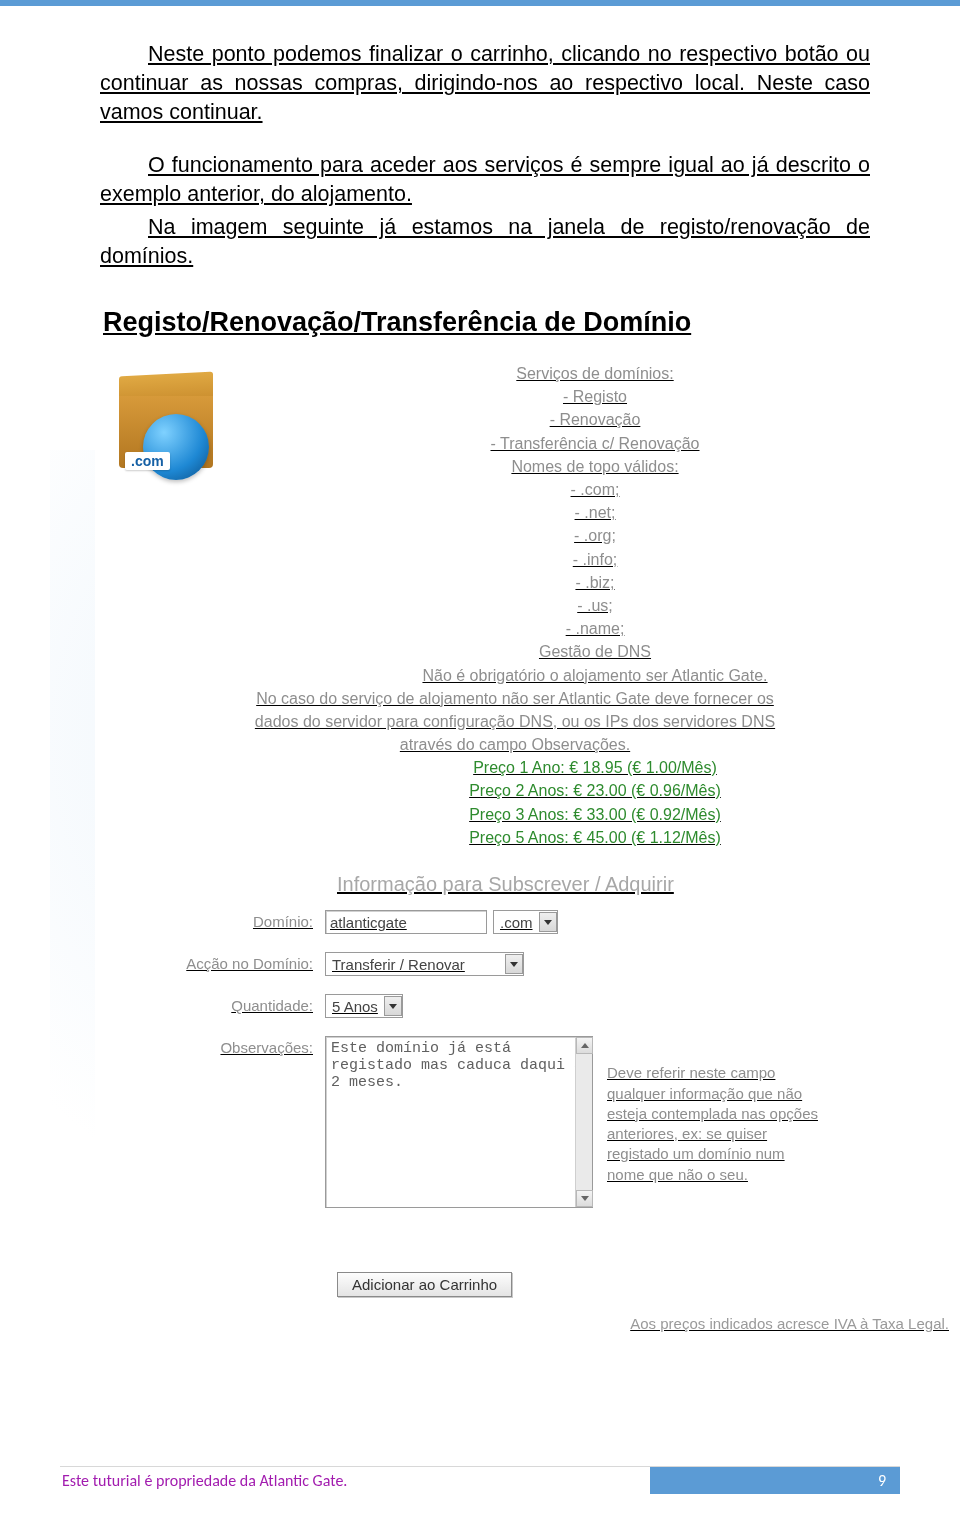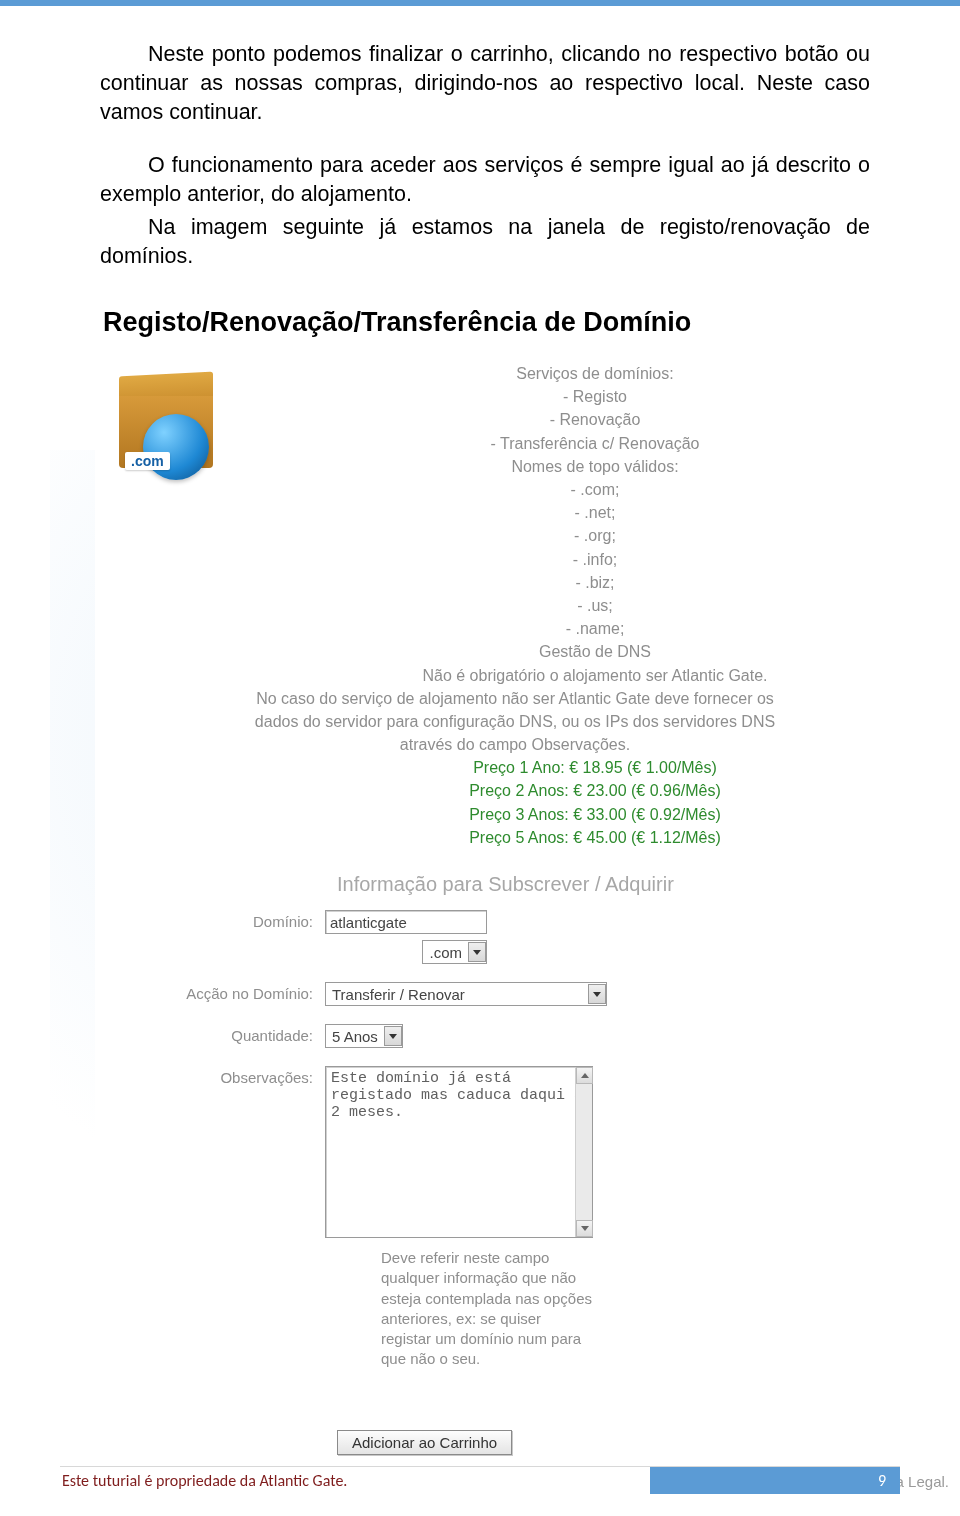--- a/index.html
+++ b/index.html
@@ -13,20 +13,21 @@
   }
   
   .watermark {
     position:absolute; left:50px; top:450px; width:820px; height:820px;
     background: radial-gradient(circle at 40% 35%, rgba(200,225,245,0.35) 0%, rgba(220,235,248,0.25) 40%, rgba(255,255,255,0) 68%);
     pointer-events:none;
   }
   .page {
     position: relative;
     padding: 40px 90px 0 100px;
+    text-decoration: underline;
   }
   .top-accent {
     position:absolute; top:0; left:0; right:0; height:6px; background:#5b9bd5;
   }
   .body-text {
     font-size: 21.5px;
     line-height: 1.35;
     color: #000;
     text-align: justify;
   }
@@ -74,21 +75,21 @@
   }
   .form-label {
     width: 230px; flex:0 0 230px;
     text-align:right;
     padding-right: 12px;
     color:#8e8e8e;
     font-family: Verdana, Arial, sans-serif;
     font-size: 15px;
     padding-top:3px;
   }
-  .form-ctrl { display:flex; gap:6px; align-items:flex-end;flex-direction:column; }
+  .form-ctrl { display:flex; gap:6px; align-items:center; }
   .old-input, .old-select {
     border:1px solid #9a9a9a;
     background:#fff;
     font-family: Verdana, Arial, sans-serif;
     font-size:15px;
     color:#444;
     padding:2px 4px;
     height:24px;
     box-shadow: inset 1px 1px 0 #d0d0d0;
   }
@@ -162,21 +163,21 @@
   }
   
   .footer {
     position:absolute; left:60px; right:60px; bottom:22px;
     display:flex; align-items:stretch;
     height:28px;
     border-top:1px solid #d8d8d8;
   }
   .footer-left {
     flex:1;
-    font-size:16px; color:#7f1d1d;
+    font-size:16px; color:#a21caf;
     font-family: Calibri, Arial, sans-serif;
     display:flex; align-items:center;
     padding-left:2px;
     background:#fff;
   }
   .footer-right {
     width:250px; background:#5b9bd5;
     color:#fff; display:flex; align-items:center; justify-content:flex-end;
     padding-right:14px;
     font-size:16px; font-family: Calibri, Arial, sans-serif;
@@ -268,21 +269,21 @@
           <span class="sel-btn">
               <span class="tri-down"></span>
             </span>
         </div>
       </div>
     </div>
 
     <div class="form-row">
       <div class="form-label">Acção no Domínio:</div>
       <div class="form-ctrl">
-        <div class="old-select" style="width:282px;justify-content:space-between">
+        <div class="old-select" style="width:199px;justify-content:space-between">
           <span class="sel-text">Transferir / Renovar</span>
           <span class="sel-btn">
               <span class="tri-down"></span>
             </span>
         </div>
       </div>
     </div>
 
     <div class="form-row">
       <div class="form-label">Quantidade:</div>
@@ -303,21 +304,21 @@
           <textarea class="old-textarea" style="">Este domínio já está registado mas caduca daqui a 2 meses.</textarea>
           <div class="ta-scroll">
             <div class="up">
                 <span class="tri-up"></span>
               </div>
             <div class="dn">
                 <span class="tri-dn2"></span>
               </div>
           </div>
         </div>
-        <div class="help-text">Deve referir neste campo qualquer informação que não esteja contemplada nas opções anteriores, ex: se quiser registar um domínio num para que não o seu.</div>
+        <div class="help-text">Deve referir neste campo qualquer informação que não esteja contemplada nas opções anteriores, ex: se quiser registado um domínio num nome que não o seu.</div>
       </div>
     </div>
 
     <div class="add-cart-row">
       <button class="old-button">Adicionar ao Carrinho</button>
     </div>
 
     <div class="iva-note">Aos preços indicados acresce IVA à Taxa Legal.</div>
   </div>
 </div>

